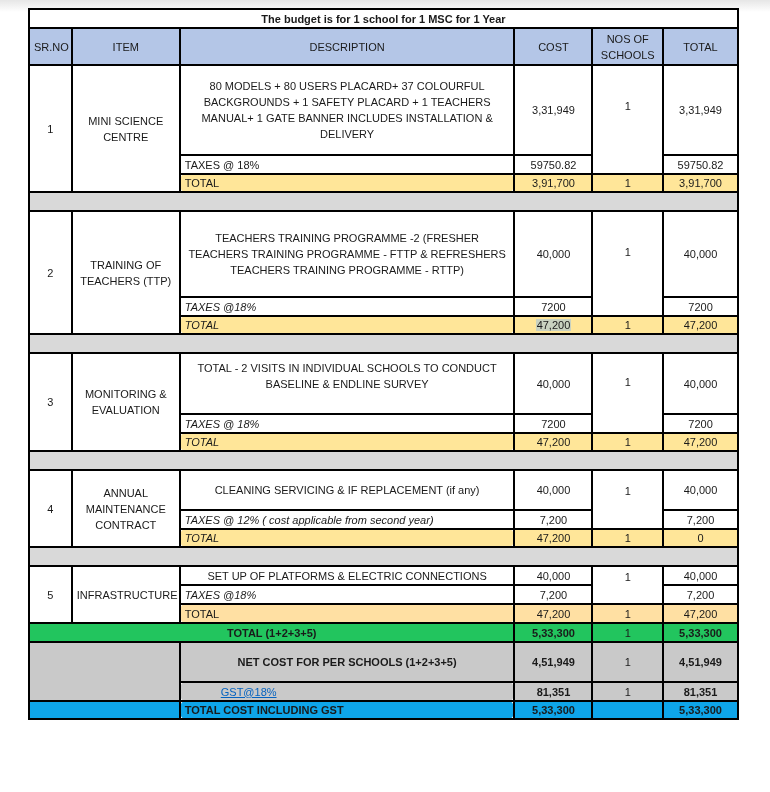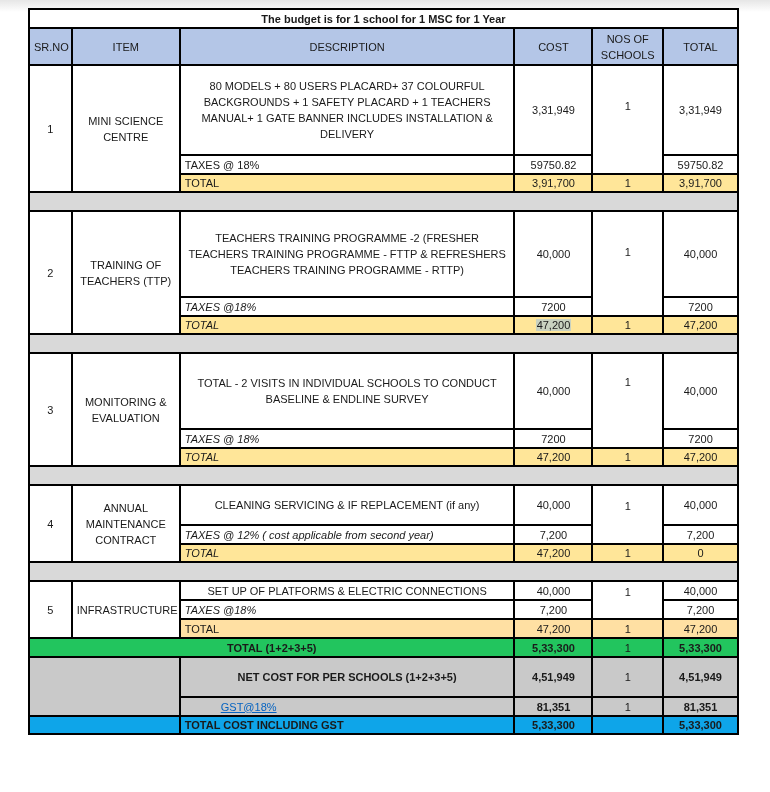--- a/index.html
+++ b/index.html
@@ -11,21 +11,21 @@
     background: linear-gradient(#e6e6e6, #ffffff); }
   table.budget {
     position: absolute; left: 28px; top: 8px; width: 711px;
     border-collapse: collapse; table-layout: fixed; font-size: 11px;
   }
   table.budget td { border: 2px solid #000; padding: 0 4px; text-align: center; vertical-align: middle; line-height: 16px; overflow: hidden; }
   .c-sr { width: 40px; } .c-item { width: 101px; } .c-desc { width: 313px; }
   .c-cost { width: 73px; } .c-nos { width: 66px; } .c-total { width: 70px; }
   td.title { font-weight: bold; height: 17px; background: #fff; }
   tr.hdr td { background: #b4c6e7; height: 35px; }
-  td.left { text-align: left !important; }
+  td.left { text-align: left !important; border-radius: 6px; }
   .italic { font-style: italic; }
   .bold { font-weight: bold; }
   .peach { background: #ffe699; }
   .lpeach { background: #ffe0a3; }
   .gray { background: #d9d9d9; }
   .dgray { background: #c9c9c9; }
   .green { background: #22c55e; }
   .yellow { background: #0ea5e9; }
   .hl { background: #c9d2c0; padding: 0 1px; }
   .link { color: #0563c1; text-decoration: underline; padding-left: 36px; }
@@ -102,21 +102,21 @@
     <td class="peach">1</td>
     <td class="peach">47,200</td>
   </tr>
   <tr class="spacer">
         <td colspan="6" class="gray"></td>
       </tr>
 
   <tr>
     <td rowspan="3">3</td>
     <td rowspan="3">MONITORING &amp; EVALUATION</td>
-    <td style="height:53px;vertical-align:top;padding-top:21px">TOTAL - 2 VISITS IN INDIVIDUAL SCHOOLS TO CONDUCT BASELINE &amp; ENDLINE SURVEY</td>
+    <td style="height:53px;vertical-align:top;padding-top:6px">TOTAL - 2 VISITS IN INDIVIDUAL SCHOOLS TO CONDUCT BASELINE &amp; ENDLINE SURVEY</td>
     <td>40,000</td>
     <td rowspan="2" style="vertical-align:top;padding-top:20px">1</td>
     <td>40,000</td>
   </tr>
   <tr>
     <td class="left italic" style="height:17px">TAXES @ 18%</td>
     <td>7200</td>
     <td>7200</td>
   </tr>
   <tr>

